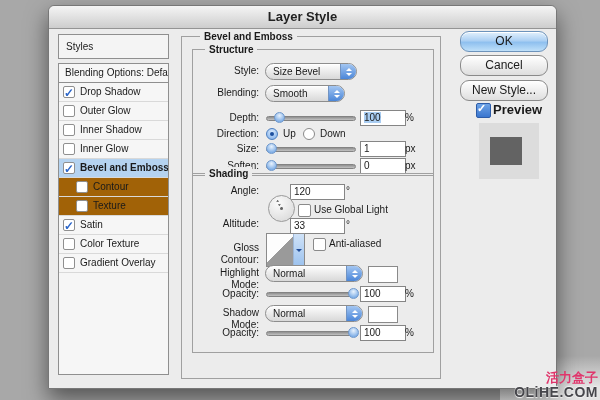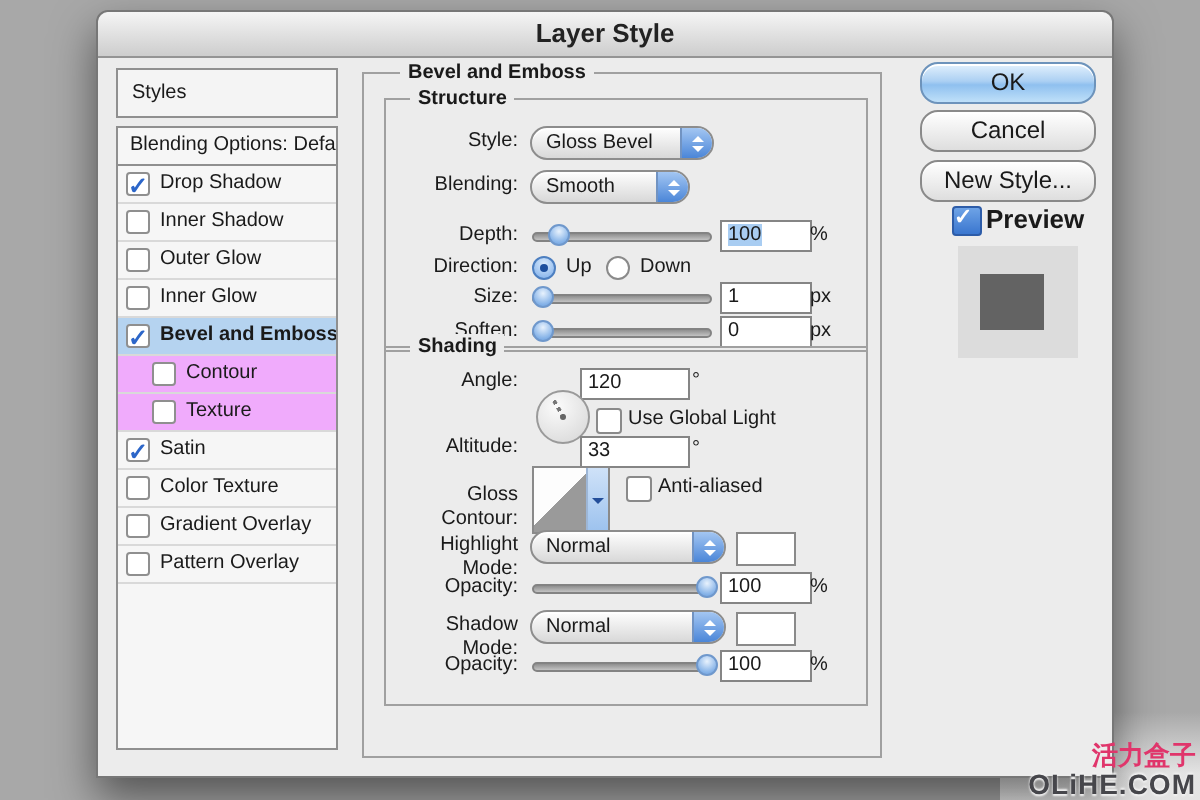--- a/index.html
+++ b/index.html
@@ -22,21 +22,21 @@
        font-size:10px;line-height:23px;padding-left:7px;}
   .styles-list{position:absolute;left:9px;top:57px;width:111px;height:312px;
        background:#f6f6f6;border:1px solid #8f8f8f;box-sizing:border-box;overflow:hidden;}
   .srow{position:relative;height:18px;line-height:18px;font-size:10px;
        border-bottom:1px solid #d9d9d9;white-space:nowrap;}
   .srow.first{border-bottom:1px solid #8f8f8f;}
   .srow .lbl{position:absolute;left:21px;top:0;}
   .srow.noCb .lbl{left:6px;}
   .srow.indent .lbl{left:34px;}
   .srow.selected{background:#b5d3f0;font-weight:bold;}
-  .srow.tint{background:#f0abfc;}
+  .srow.tint{background:#a16207;}
   .cb{position:absolute;left:4px;top:3px;width:10px;height:10px;background:#fff;
        border:1px solid #8f8f8f;border-radius:2px;}
   .srow.indent .cb{left:17px;}
   .cb.checked::after{content:"✓";position:absolute;left:0px;top:-3px;
        font-size:12px;font-weight:bold;color:#2c66c9;}
   
   .groupbox{position:absolute;border:1px solid #a0a0a0;box-sizing:border-box;}
   .legend{position:absolute;top:-7px;background:#ececec;padding:0 4px;
        font-size:10px;font-weight:bold;line-height:13px;white-space:nowrap;}
   .main-group{left:132px;top:30px;width:260px;height:343px;}
@@ -126,25 +126,25 @@
   <div class="styles-list">
     <div class="srow noCb first">
       <span class="lbl">Blending Options: Default</span>
       </div>
     <div class="srow">
       <span class="cb checked"></span>
       <span class="lbl">Drop Shadow</span>
       </div>
     <div class="srow">
       <span class="cb"></span>
+      <span class="lbl">Outer Glow</span>
+      </div>
+    <div class="srow">
+      <span class="cb"></span>
       <span class="lbl">Inner Shadow</span>
-      </div>
-    <div class="srow">
-      <span class="cb"></span>
-      <span class="lbl">Outer Glow</span>
       </div>
     <div class="srow">
       <span class="cb"></span>
       <span class="lbl">Inner Glow</span>
       </div>
     <div class="srow selected">
       <span class="cb checked"></span>
       <span class="lbl">Bevel and Emboss</span>
       </div>
     <div class="srow tint indent">
@@ -160,35 +160,31 @@
       <span class="lbl">Satin</span>
       </div>
     <div class="srow">
       <span class="cb"></span>
       <span class="lbl">Color Texture</span>
       </div>
     <div class="srow">
       <span class="cb"></span>
       <span class="lbl">Gradient Overlay</span>
       </div>
-    <div class="srow">
-      <span class="cb"></span>
-      <span class="lbl">Pattern Overlay</span>
-      </div>
   </div>
 
   <div class="groupbox main-group">
     <span class="legend" style="left:18px">Bevel and Emboss</span>
 
     <div class="groupbox box-structure">
       <span class="legend" style="left:12px">Structure</span>
 
       <span class="flabel" style="top:15px">Style:</span>
       <div class="dd" style="left:72px;top:13px;width:92px">
-        <span class="dd-text">Gloss Bevel</span>
+        <span class="dd-text">Size Bevel</span>
         <span class="dd-step">
             <i class="up"></i>
             <i class="dn"></i>
           </span>
       </div>
 
       <span class="flabel" style="top:37px">Blending:</span>
       <div class="dd" style="left:72px;top:35px;width:80px">
         <span class="dd-text">Smooth</span>
         <span class="dd-step">

